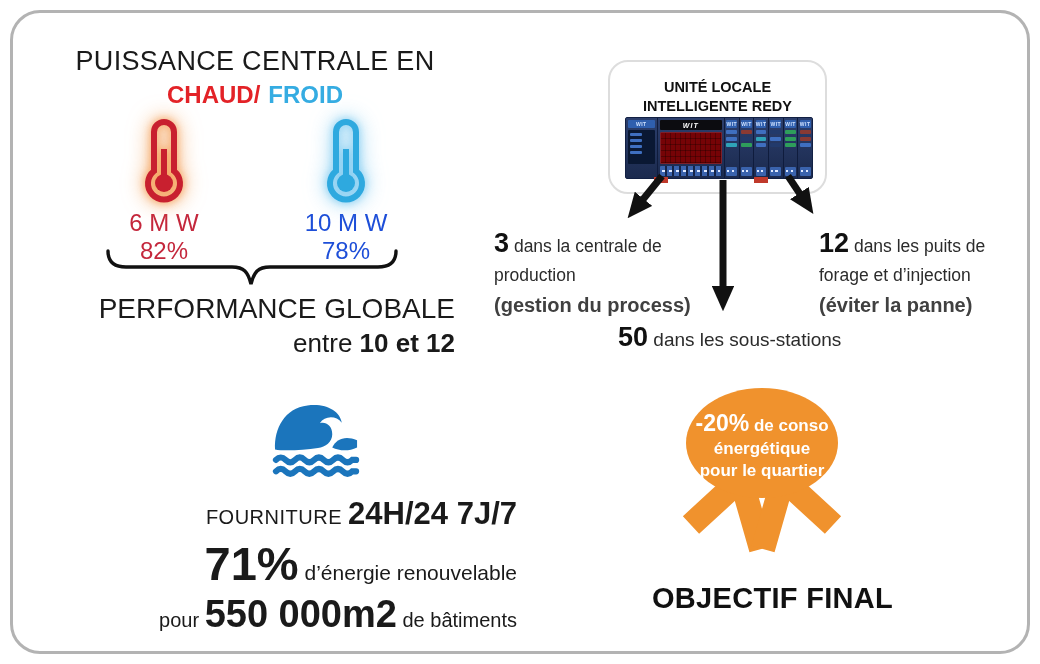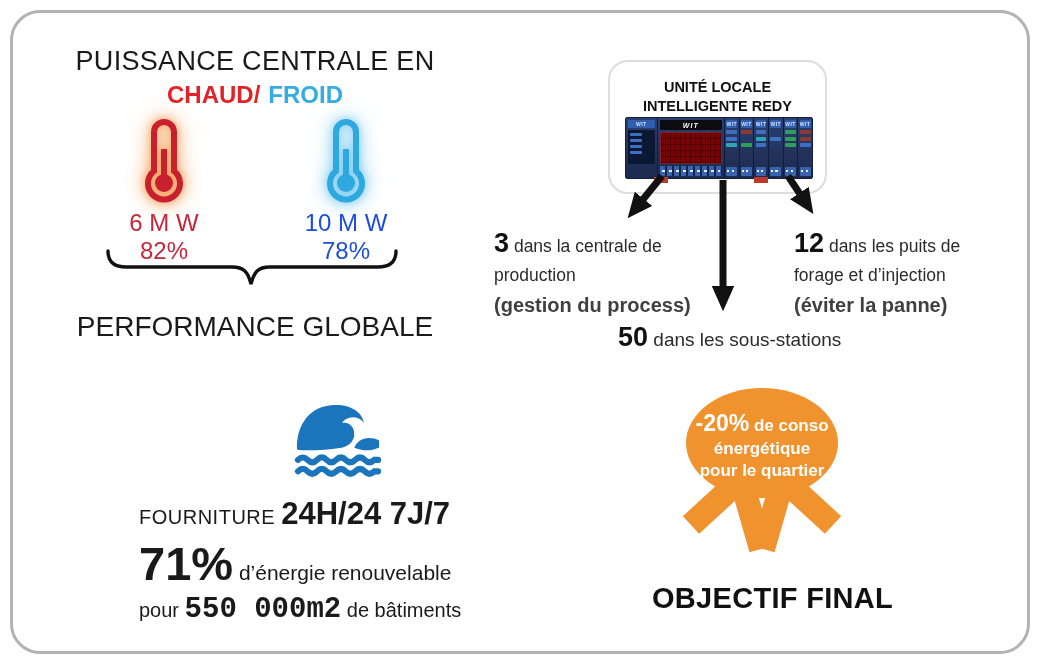--- a/index.html
+++ b/index.html
@@ -16,21 +16,21 @@
   .cold-label { color:#35ace2; margin-left:8px; }
   .therm-row { display:flex; justify-content:center; gap:52px; margin-top:8px; }
   .therm-col { width:130px; }
   .therm-icon { display:block; margin:0 auto; }
   .therm-hot  { filter:drop-shadow(0 0 4px rgba(243,152,74,.9)) drop-shadow(0 0 10px rgba(243,152,74,.75)); }
   .therm-cold { filter:drop-shadow(0 0 4px rgba(120,200,240,.9)) drop-shadow(0 0 10px rgba(120,200,240,.75)); }
   .therm-val { font-size:24px; font-weight:400; margin-top:4px; }
   .therm-pct { font-size:24px; font-weight:500; }
   .hot-text { color:#c4273c; }
   .cold-text { color:#1d4ed8; }
-  .perf { position:absolute; left:55px; top:311px; width:400px; text-align:center; }
+  .perf { position:absolute; left:55px; top:293px; width:400px; text-align:right; }
   .perf-title { font-size:28px; font-weight:500; }
   .perf-sub { font-size:26px; margin-top:3px; }
   .perf-sub b { font-weight:700; }
 
   
   .redy-card { position:absolute; left:608px; top:60px; width:219px; height:134px;
                background:#fff; border:2px solid #ddd; border-radius:20px; }
   .redy-title { text-align:center; font-size:14.5px; font-weight:700; line-height:1.3;
                 margin-top:16px; color:#111; }
   .device { position:absolute; left:15px; top:55px; width:188px; height:62px;
@@ -62,33 +62,33 @@
   .m-port { height:9px; background:#3a63ad; border-radius:1px; position:relative; }
   .m-port:after { content:""; position:absolute; left:1px; right:1px; top:3px; height:2px;
       background:repeating-linear-gradient(90deg,#dfe9ff 0 2px,transparent 2px 4.5px); }
   .dev-tab { position:absolute; width:14px; height:6px; background:#c0392b; bottom:-5px; }
 
   
   .anno { position:absolute; font-size:17.5px; color:#2b2b2b; line-height:1.45; }
   .anno .count { font-size:27px; font-weight:700; color:#111; }
   .anno .emph { display:block; font-size:20px; font-weight:700; color:#404040; margin-top:2px; }
   .anno-production { left:494px; top:224px; width:220px; }
-  .anno-wells { left:794px; top:224px; width:180px; }
+  .anno-wells { left:819px; top:224px; width:180px; }
   .anno-substations { left:618px; top:318px; width:260px; font-size:19px; }
 
   
-  .supply { position:absolute; left:139px; top:396px; width:400px; text-align:left; }
+  .supply { position:absolute; left:117px; top:396px; width:400px; text-align:right; }
   .supply-line1 { margin-top:18px; }
   .supply-label { font-size:20px; letter-spacing:.5px; }
   .supply-avail { font-size:31px; font-weight:700; }
   .supply-line2 { margin-top:4px; }
   .renew-pct { font-size:47px; font-weight:700; }
   .renew-label { font-size:21px; }
   .supply-line3 { margin-top:2px; font-size:20px; }
-  .area-value { font-size:29px; font-weight:700;font-family:Liberation Mono, monospace; }
+  .area-value { font-size:38px; font-weight:700; }
 
   
   .badge { position:absolute; left:679px; top:387px; width:166px; height:178px; }
   .badge svg { position:absolute; left:0; top:0; }
   .badge-text { position:absolute; left:8px; top:22px; width:150px; text-align:center;
                 color:#fff; font-weight:700; line-height:1.28; font-size:17px; }
   .badge-value { font-size:23px; }
   .objective-title { position:absolute; left:640px; top:582px; width:265px; text-align:center;
                      font-size:29px; font-weight:700; letter-spacing:.3px; color:#111; }
 
@@ -122,20 +122,23 @@
           <circle cx="31" cy="66" r="9" fill="#2ea9df"></circle>
         </svg>
         <div class="therm-val cold-text">10 M W</div>
         <div class="therm-pct cold-text">78%</div>
       </div>
     </div>
   </div>
 
   <div class="perf">
     <div class="perf-title">PERFORMANCE GLOBALE</div>
+    <div class="perf-sub">
+      <span>entre </span><b>10 et 12</b>
+    </div>
   </div>
 
   <div class="redy-card">
     <div class="redy-title">
       <span>UNITÉ LOCALE</span><br>
       <span>INTELLIGENTE REDY</span>
     </div>
     <div class="device">
       <div class="dev-left">
         <div class="chip">WIT</div>

